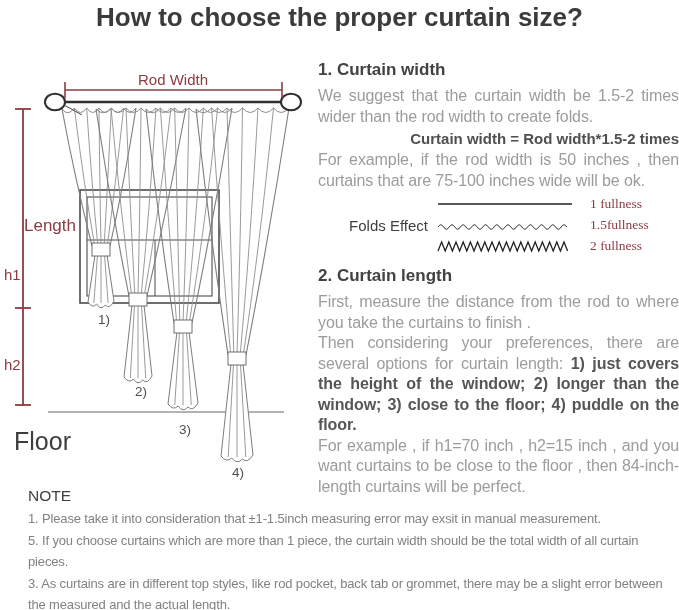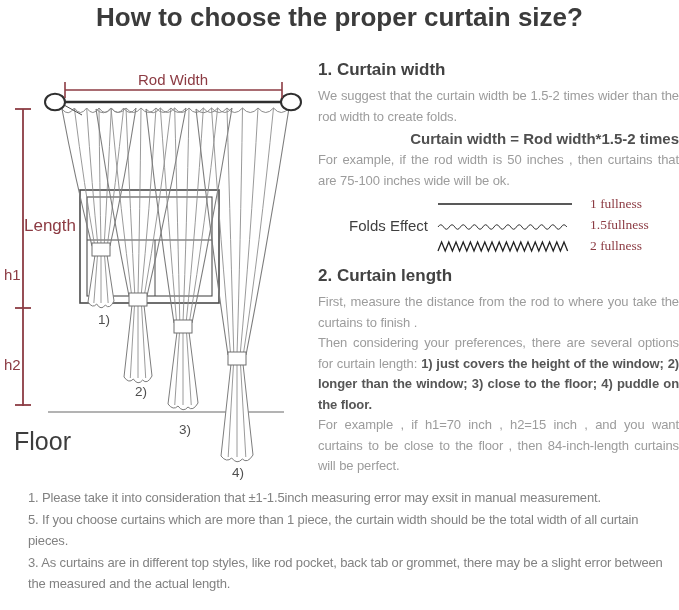--- a/index.html
+++ b/index.html
@@ -19,21 +19,21 @@
 
   svg text{font-family:"Liberation Sans",sans-serif;}
   .red-label{fill:var(--accent-red);}
   .diagram{position:absolute;left:0;top:58px;}
 
   .right-col{position:absolute;left:318px;top:58px;width:361px;height:432px;}
   .right-col section{position:absolute;left:0;right:0;}
   #sec-width{top:2px;}
   #sec-length{top:208px;}
   .sec-heading{font-size:17px;font-weight:700;color:var(--heading-gray);margin:0 0 6px 0;}
-  .right-col p{margin:0;font-size:13px;line-height:20.5px;text-align:justify;
+  .right-col p{margin:0;font-size:16px;line-height:20.5px;text-align:justify;
                color:var(--body-gray);letter-spacing:-0.1px;}
   p.formula{font-size:15px;line-height:23px;font-weight:700;color:#4f4f4f;
             text-align:right;letter-spacing:0;}
   .bold-inline{font-weight:700;color:#565656;}
 
   #folds{position:absolute;left:0;top:136px;width:361px;display:grid;
          grid-template-columns:118px 140px 1fr;row-gap:1px;align-items:center;}
   .folds-label{grid-column:1;grid-row:1/4;font-size:15px;color:#3f3f3f;text-align:right;
                padding-right:8px;}
   .fold-line-cell{height:20px;display:flex;align-items:center;}
@@ -192,18 +192,19 @@
 
     <section id="sec-length">
       <h2 class="sec-heading">2. Curtain length</h2>
       <p>First, measure the distance from the rod to where you take the curtains to finish .</p>
       <p><span>Then considering your preferences, there are several options for curtain length: </span><span class="bold-inline">1) just covers the height of the window; 2) longer than the window; 3) close to the floor; 4) puddle on the floor.</span></p>
       <p>For example , if h1=70 inch , h2=15 inch , and you want curtains to be close to the floor , then 84-inch-length curtains will be perfect.</p>
     </section>
   </div>
 
   <div class="note">
+    <h3 class="note-heading">NOTE</h3>
     <p>1. Please take it into consideration that ±1-1.5inch measuring error may exsit in manual measurement.</p>
     <p>5. If you choose curtains which are more than 1 piece, the curtain width should be the total width of all curtain pieces.</p>
     <p>3. As curtains are in different top styles, like rod pocket, back tab or grommet, there may be a slight error between the measured and the actual length.</p>
   </div>
 
 </div>
 
 </body></html>

